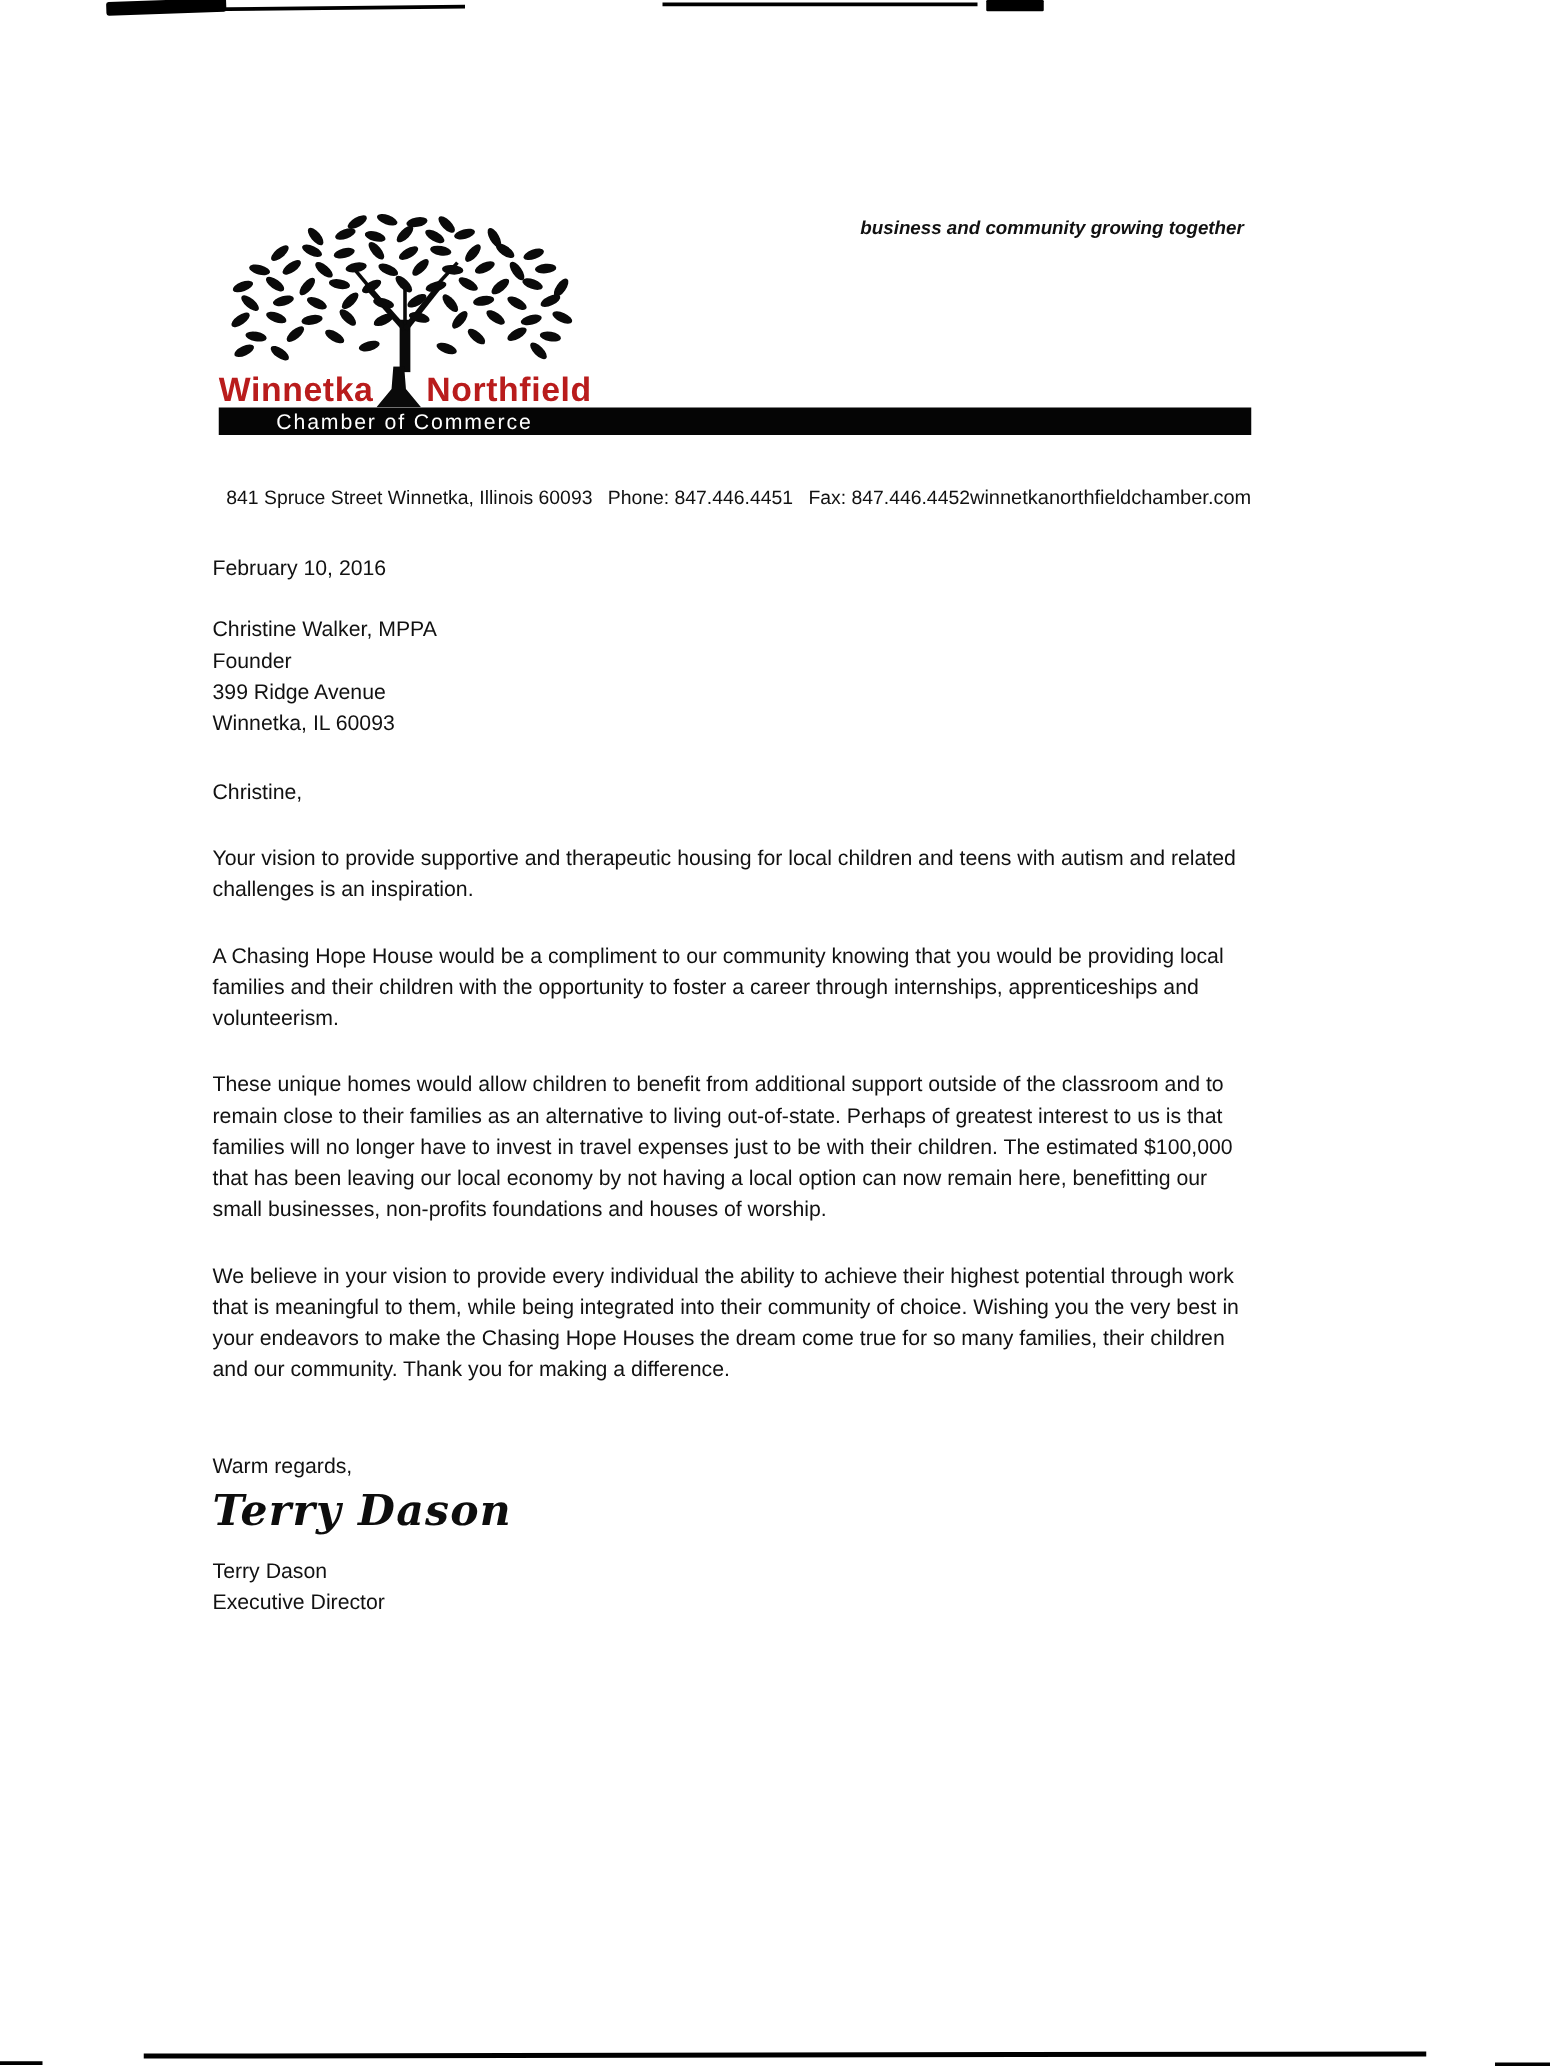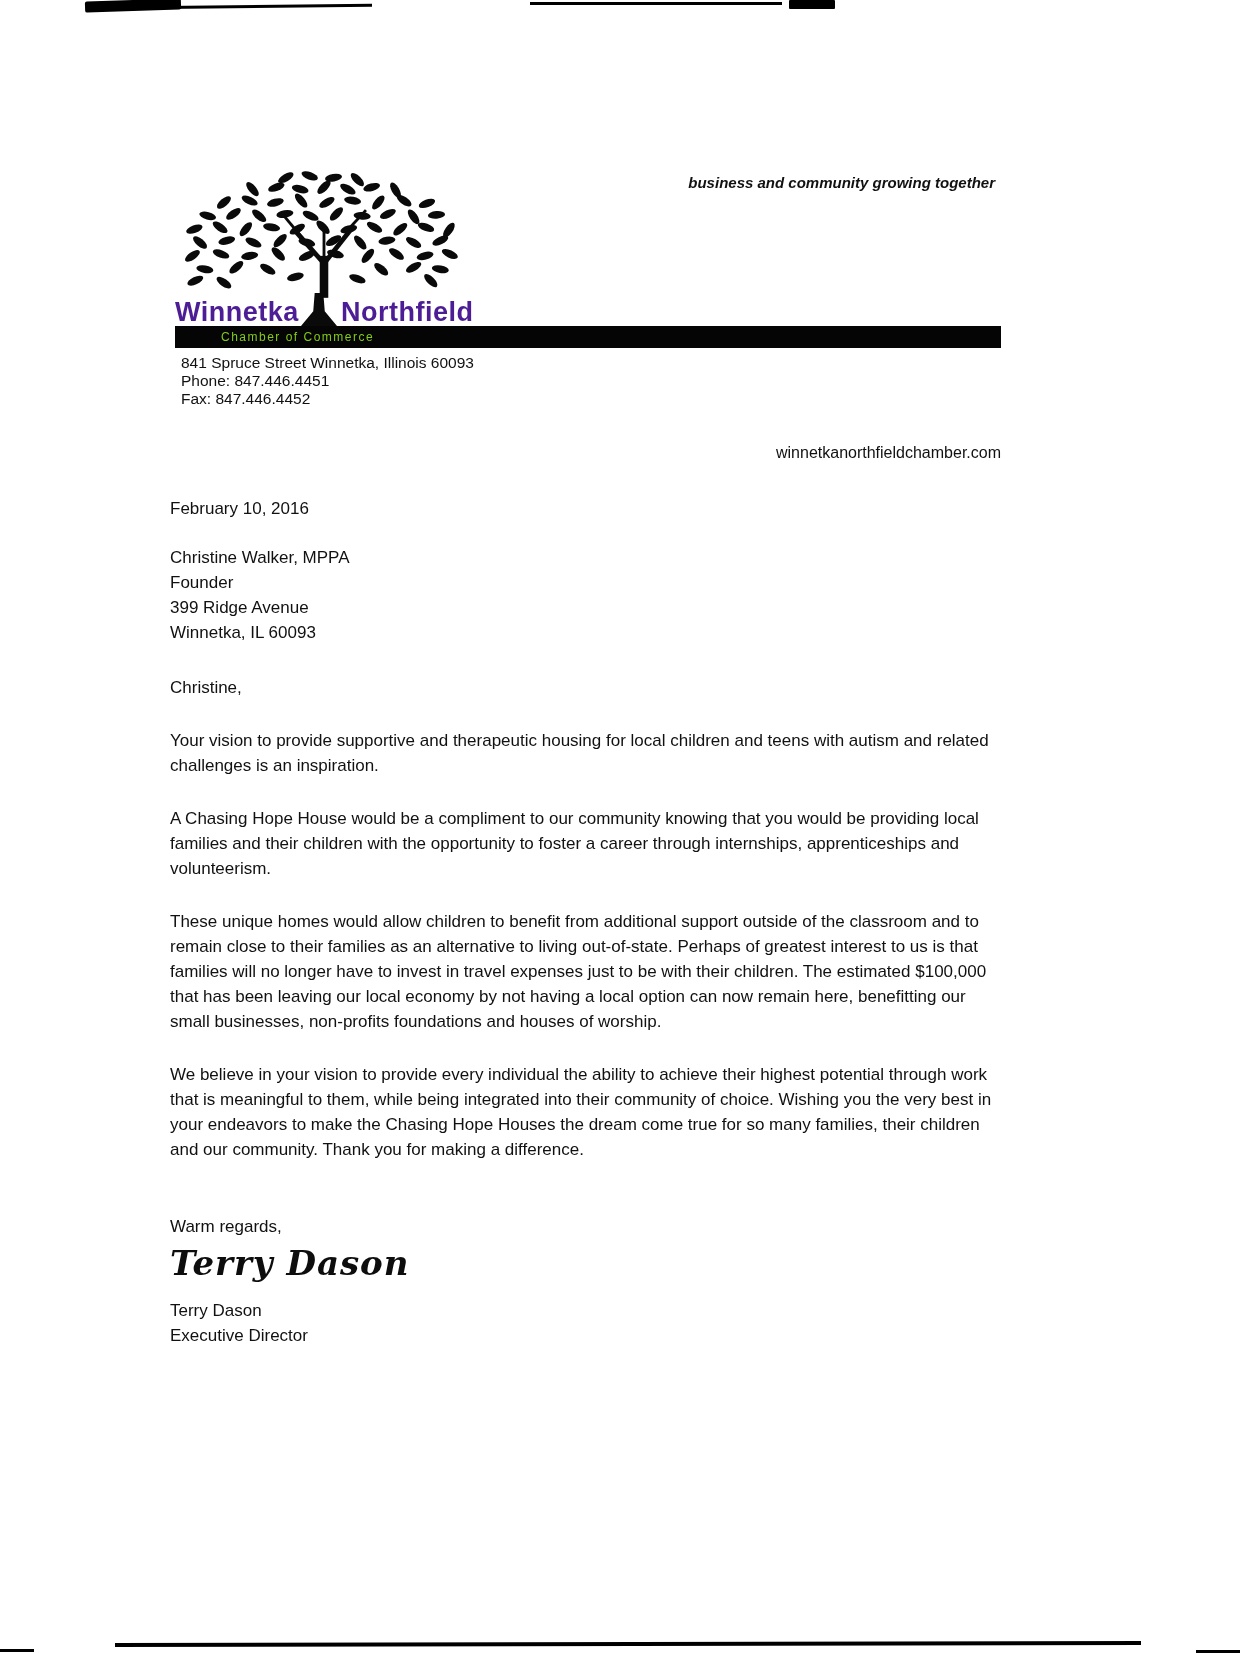--- a/index.html
+++ b/index.html
@@ -19,44 +19,43 @@
   .a3{left:530px;top:2px;width:252px;height:3px;}
   .a4{left:789px;top:0;width:46px;height:9px;border-radius:1px;}
   .a5{left:115px;top:1642px;width:1026px;height:4px;transform:rotate(-0.1deg);}
   .a6{left:0;top:1649px;width:34px;height:3px;}
   .a7{left:1196px;top:1650px;width:44px;height:3px;}
 
   
   .letterhead{position:relative;margin:168px 0 0 175px;width:826px;}
   .logo-canopy{display:block;margin-left:6px;}
   .brand-row{display:flex;align-items:flex-end;margin-top:-6px;height:34px;}
-  .brand-word{font-size:27px;font-weight:bold;color:#4c1d95;letter-spacing:0.5px;line-height:1;}
+  .brand-word{font-size:27px;font-weight:bold;color:#b91c1c;letter-spacing:0.5px;line-height:1;}
   .brand-left{width:124px;}
   .trunk{
     width:36px;height:33px;background:#0a0a0a;
     clip-path:polygon(38% 0,62% 0,66% 55%,100% 100%,0 100%,34% 55%);
     margin:0 2px;
   }
   .brand-right{margin-left:2px;}
   .tagline{
     position:absolute;right:6px;top:6px;
     font-size:15px;font-weight:bold;font-style:italic;color:#111;
   }
   .black-bar{
-    background:#050505;color:#84cc16;
-    height:22px;display:flex;align-items:center;
+    background:#050505;color:#ffffff;
+    height:22px;display:flex;align-items:flex-end;
     padding-left:46px;box-sizing:border-box;
-    font-size:12px;letter-spacing:1.5px;
+    font-size:17px;letter-spacing:1.5px;
   }
   .address-row{
     display:flex;align-items:baseline;
     margin-top:6px;padding-left:6px;
     font-size:15.5px;color:#111;
     white-space:nowrap;
-    flex-direction:column;
   }
   .address-row .sep{display:inline-block;width:26px;}
   .website{margin-left:auto;font-size:16px;margin-top:36px;}
 
   
   .letter{margin:34px 65px 0 170px;font-size:17px;line-height:25px;color:#111;}
   .date{margin-bottom:24px;}
   .recipient div{line-height:25px;}
   .salutation{margin-top:30px;}
   .para{margin-top:28px;width:834px;}

